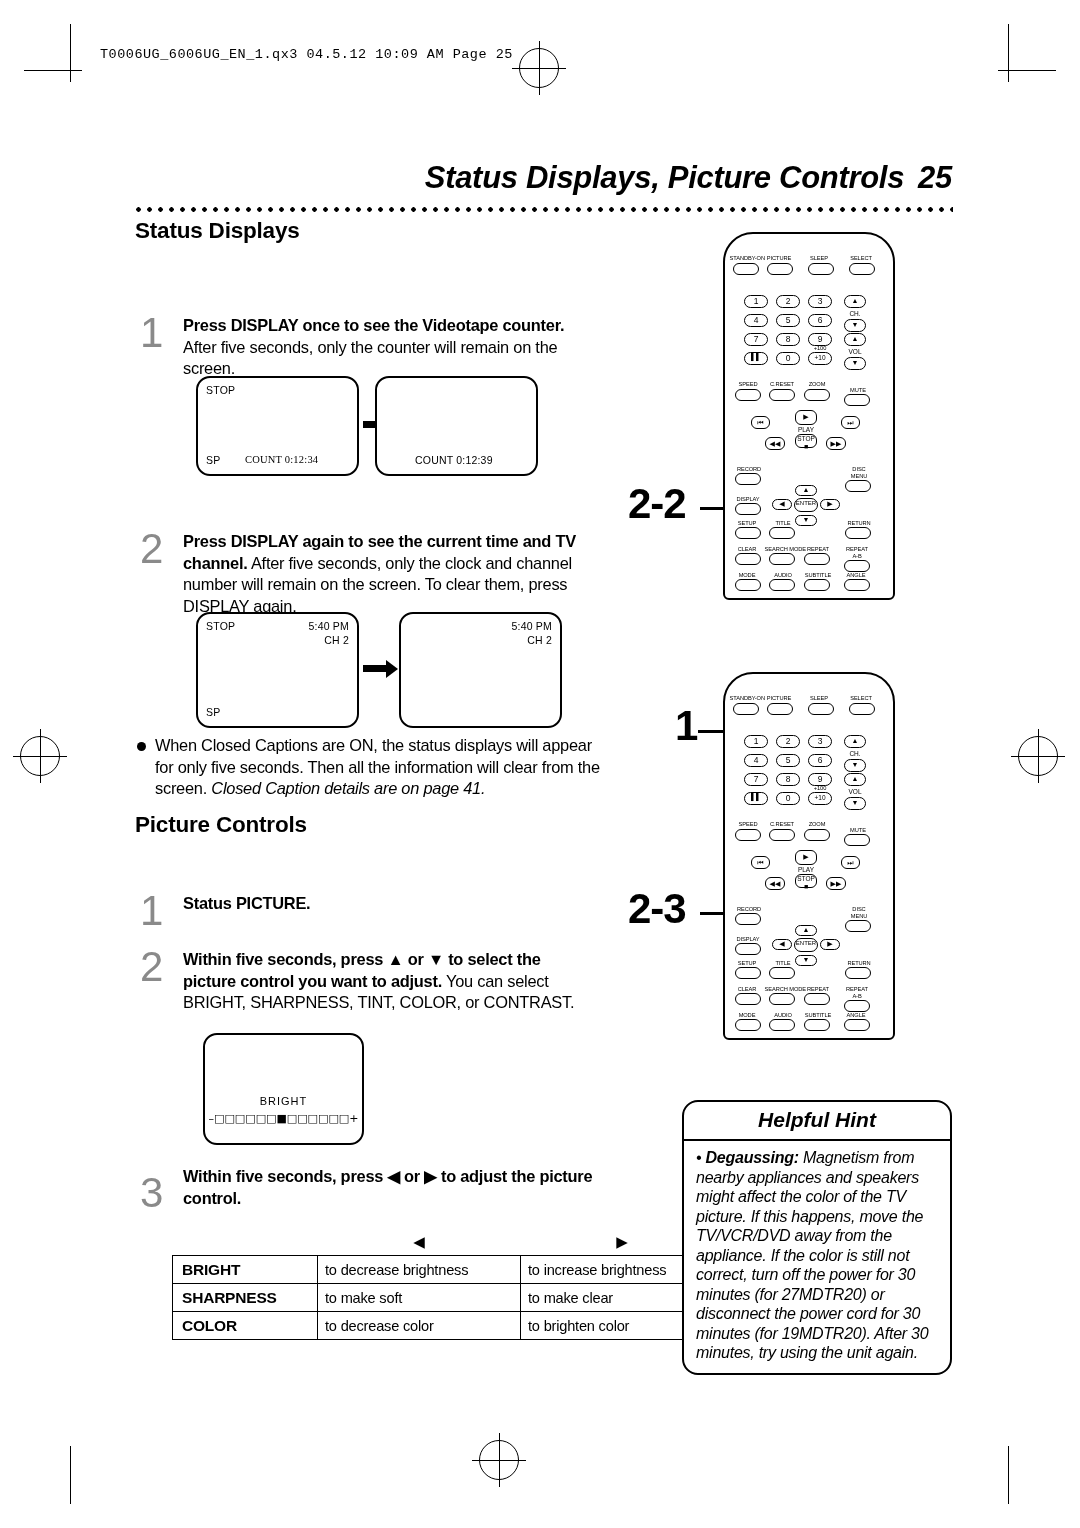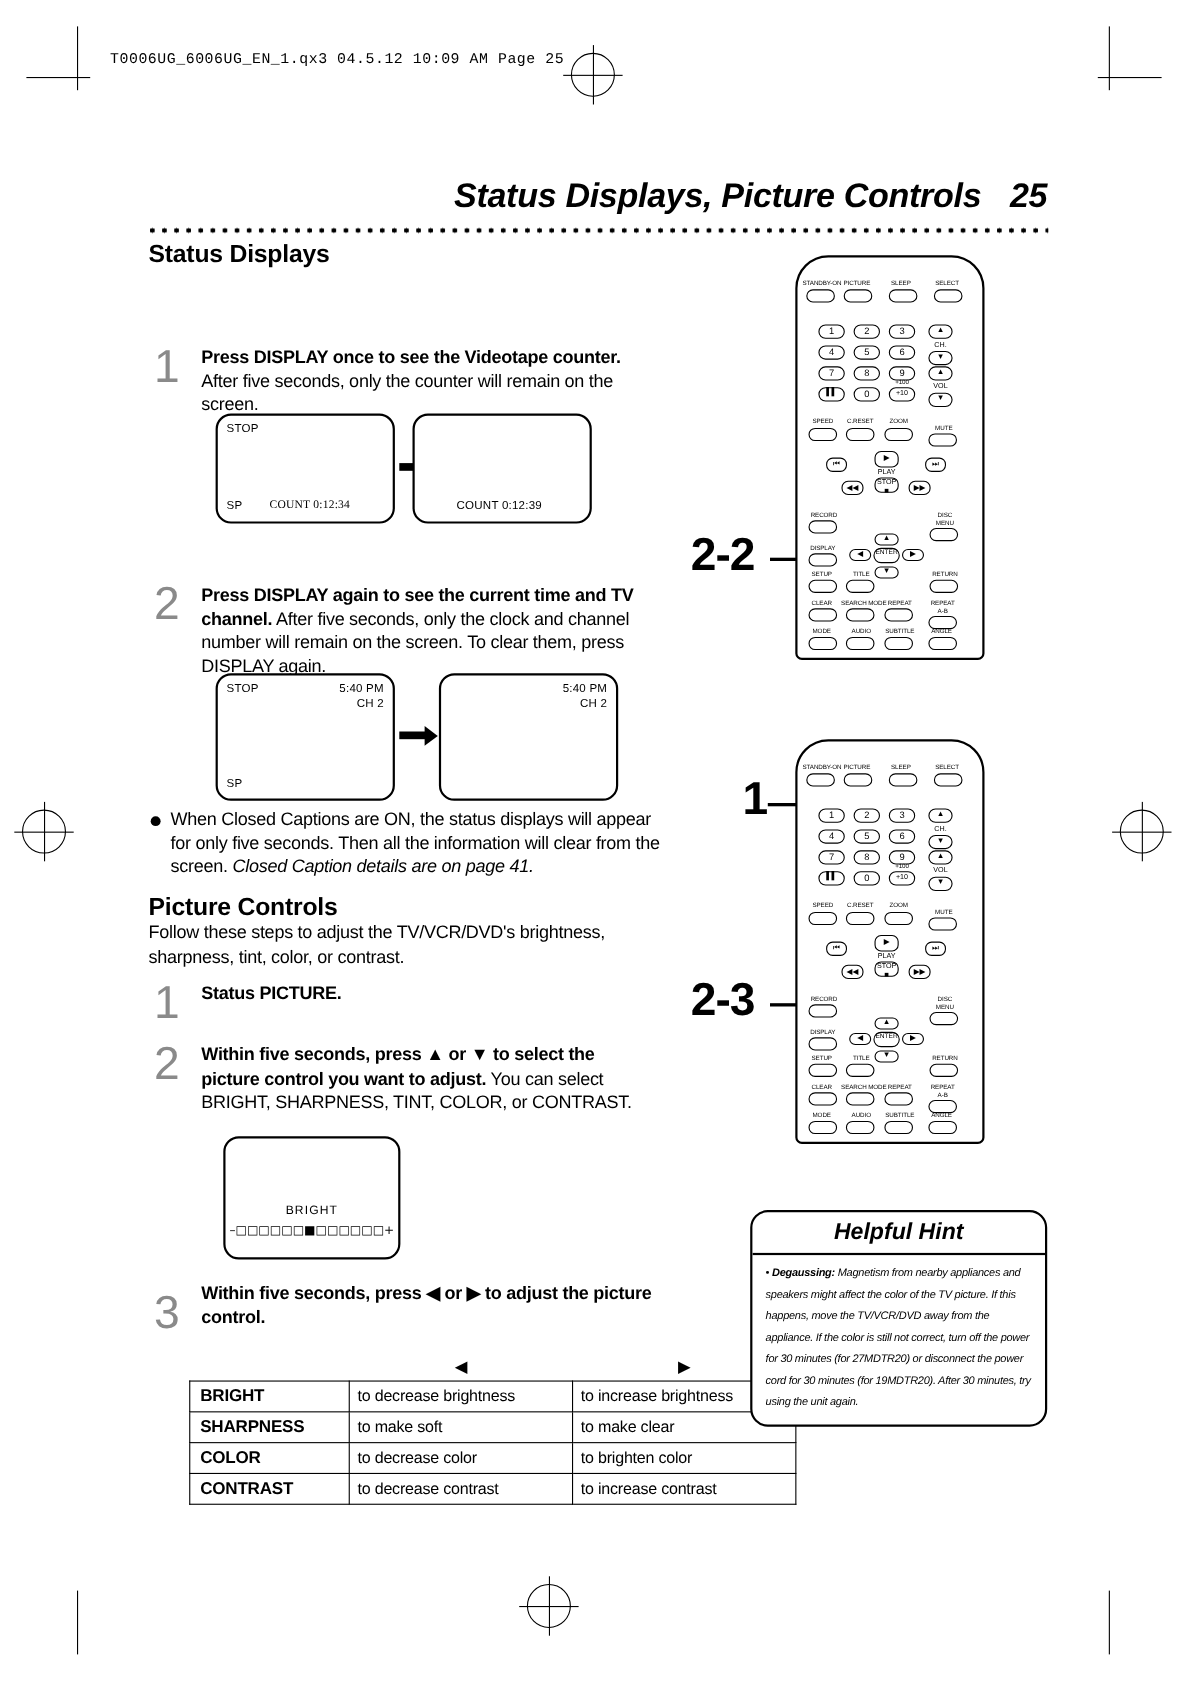--- a/index.html
+++ b/index.html
@@ -58,21 +58,21 @@
     top: 160px;
     font-family: "Liberation Sans", sans-serif;
     font-weight: bold;
     font-style: italic;
     font-size: 31px;
     letter-spacing: -0.3px;
     white-space: nowrap;
   }
   .page-num {
     display: inline-block;
-    margin-left: 26px;
+    margin-left: 14px;
   }
   .dotrule {
     position: absolute;
     left: 133px;
     top: 205px;
     width: 820px;
     height: 9px;
     background-image: radial-gradient(circle, #000 2.1px, rgba(0,0,0,0) 2.4px);
     background-size: 11px 9px;
     background-repeat: repeat-x;
@@ -192,21 +192,21 @@
   .hint-head {
     border-bottom: 2.5px solid #000;
     text-align: center;
     font-weight: bold;
     font-style: italic;
     font-size: 21px;
     padding: 6px 0 7px;
   }
   .hint-body {
     padding: 7px 11px 10px 12px;
-    font-size: 10px;
+    font-size: 16px;
     line-height: 19.5px;
     font-style: italic;
     letter-spacing: -0.25px;
   }
   .hint-body b { font-weight: bold; font-style: italic; }
 
   
   .remote {
     position: absolute;
     border: 2.2px solid #000;
@@ -324,21 +324,20 @@
     <div class="tvlabel" style="right:8px; top:6px;">5:40 PM</div>
     <div class="tvlabel" style="right:8px; top:20px;">CH 2</div>
   </div>
 
   <div class="bullet" style="left:137px; top:742px;"></div>
   <div class="para" style="left:155px; top:735px; width:455px;">
     <span>When Closed Captions are ON, the status displays will appear for only five seconds. Then all the information will clear from the screen. </span><span class="it">Closed Caption details are on page 41.</span>
   </div>
 
   <div class="h2" style="left:135px; top:812px;">Picture Controls</div>
-  <div class="para" style="left:135px; top:838px; width:460px;">Follow these steps to adjust the TV/VCR/DVD's brightness, sharpness, tint, color, or contrast.</div>
 
   <div class="stepnum" style="left:140px; top:890px;">1</div>
   <div class="stepbody" style="left:183px; top:893px; width:400px;">
     <b>Status PICTURE.</b>
   </div>
 
   <div class="stepnum" style="left:140px; top:946px;">2</div>
   <div class="stepbody" style="left:183px; top:949px; width:410px;">
     <b>Within five seconds, press ▲ or ▼ to select the picture control you want to adjust.</b><span> You can select BRIGHT, SHARPNESS, TINT, COLOR, or CONTRAST.</span>
   </div>
@@ -368,25 +367,20 @@
       <tr>
         <td class="hd">SHARPNESS</td>
         <td class="mid">to make soft</td>
         <td class="rgt">to make clear</td>
       </tr>
       <tr>
         <td class="hd">COLOR</td>
         <td class="mid">to decrease color</td>
         <td class="rgt">to brighten color</td>
       </tr>
-      <tr>
-        <td class="hd">CONTRAST</td>
-        <td class="mid">to decrease contrast</td>
-        <td class="rgt">to increase contrast</td>
-      </tr>
     </tbody>
   </table>
 
   <div class="hint">
     <div class="hint-head">Helpful Hint</div>
     <div class="hint-body">
       • <b>Degaussing:</b><span> Magnetism from nearby appliances and speakers might affect the color of the TV picture. If this happens, move the TV/VCR/DVD away from the appliance. If the color is still not correct, turn off the power for 30 minutes (for 27MDTR20) or disconnect the power cord for 30 minutes (for 19MDTR20). After 30 minutes, try using the unit again.</span>
     </div>
   </div>
 

